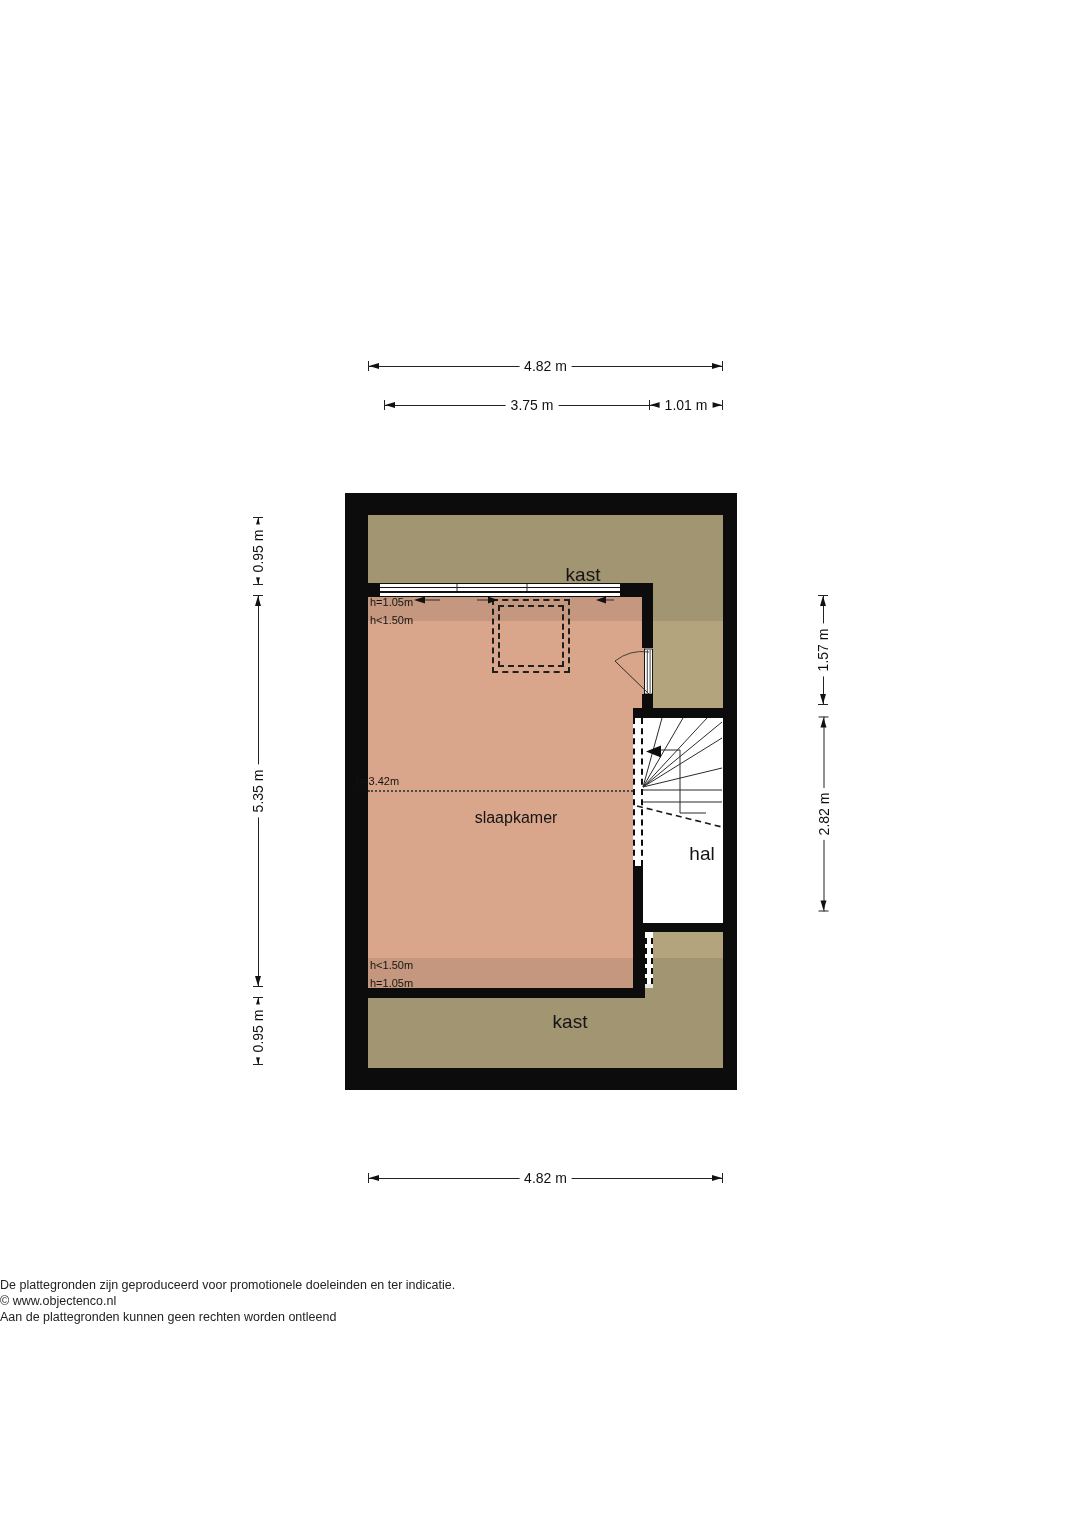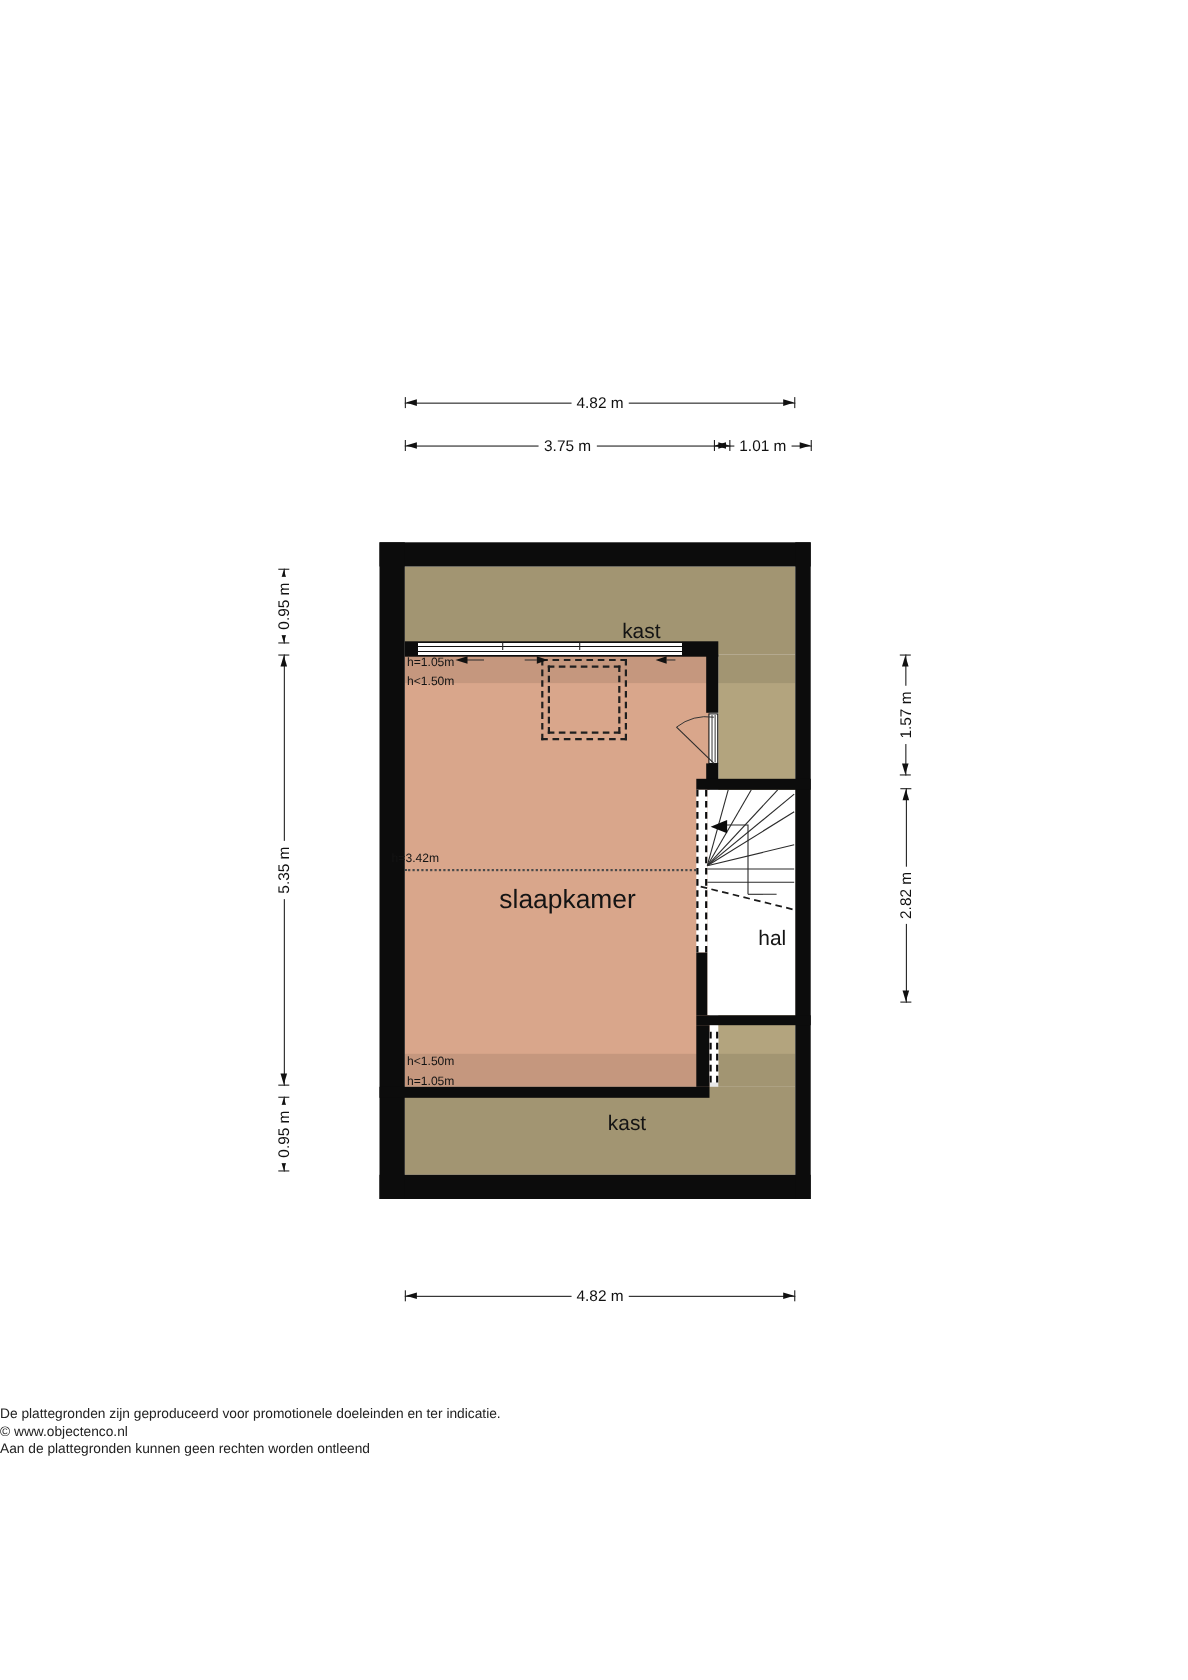--- a/index.html
+++ b/index.html
@@ -38,21 +38,21 @@
   .dashedwall{position:absolute;background:#ffffff;border-left:2px dashed #0c0c0c;border-right:2px dashed #0c0c0c}
 
   
   .voidrect{position:absolute;border:2.5px dashed #1f1f1f;background:transparent}
 
   
   .dotline{position:absolute;border-top:2px dotted #4a4a4a;height:0}
 
   
   .roomlbl{position:absolute;transform:translate(-50%,-50%);font-size:19px;color:#141414;white-space:nowrap}
-  .roomlbl.big{font-size:24px}
+  .roomlbl.big{font-size:16px}
   .hlbl{position:absolute;transform:translateY(-50%);font-size:11px;color:#141414;white-space:nowrap}
 
   
   .dim{position:absolute;height:14px}
   .dim .line{position:absolute;left:0;right:0;top:6.5px;height:1px;background:var(--c-line)}
   .dim .tick{position:absolute;top:2px;width:1px;height:10px;background:var(--c-line)}
   .dim .tick.l{left:0}
   .dim .tick.r{right:0}
   .dim .ah{position:absolute;top:3.5px;width:0;height:0;border-top:3.5px solid transparent;border-bottom:3.5px solid transparent}
   .dim .ah.l{left:1px;border-right:10px solid #111}
@@ -155,29 +155,29 @@
 
   <div class="dim" style="left:368px;top:359px;width:355px">
     <span class="line"></span>
     <span class="tick l"></span>
       <span class="tick r"></span>
     <span class="ah l"></span>
       <span class="ah r"></span>
     <span class="lbl">4.82 m</span>
   </div>
 
-  <div class="dim" style="left:368px;top:398px;width:296px">
+  <div class="dim" style="left:384px;top:398px;width:296px">
     <span class="line"></span>
     <span class="tick l"></span>
       <span class="tick r"></span>
     <span class="ah l"></span>
       <span class="ah r"></span>
     <span class="lbl">3.75 m</span>
   </div>
-  <div class="dim" style="left:649px;top:398px;width:89px">
+  <div class="dim" style="left:649px;top:398px;width:74px">
     <span class="line"></span>
     <span class="tick l"></span>
       <span class="tick r"></span>
     <span class="ah l"></span>
       <span class="ah r"></span>
     <span class="lbl">1.01 m</span>
   </div>
 
   <div class="dim" style="left:368px;top:1171px;width:355px">
     <span class="line"></span>

